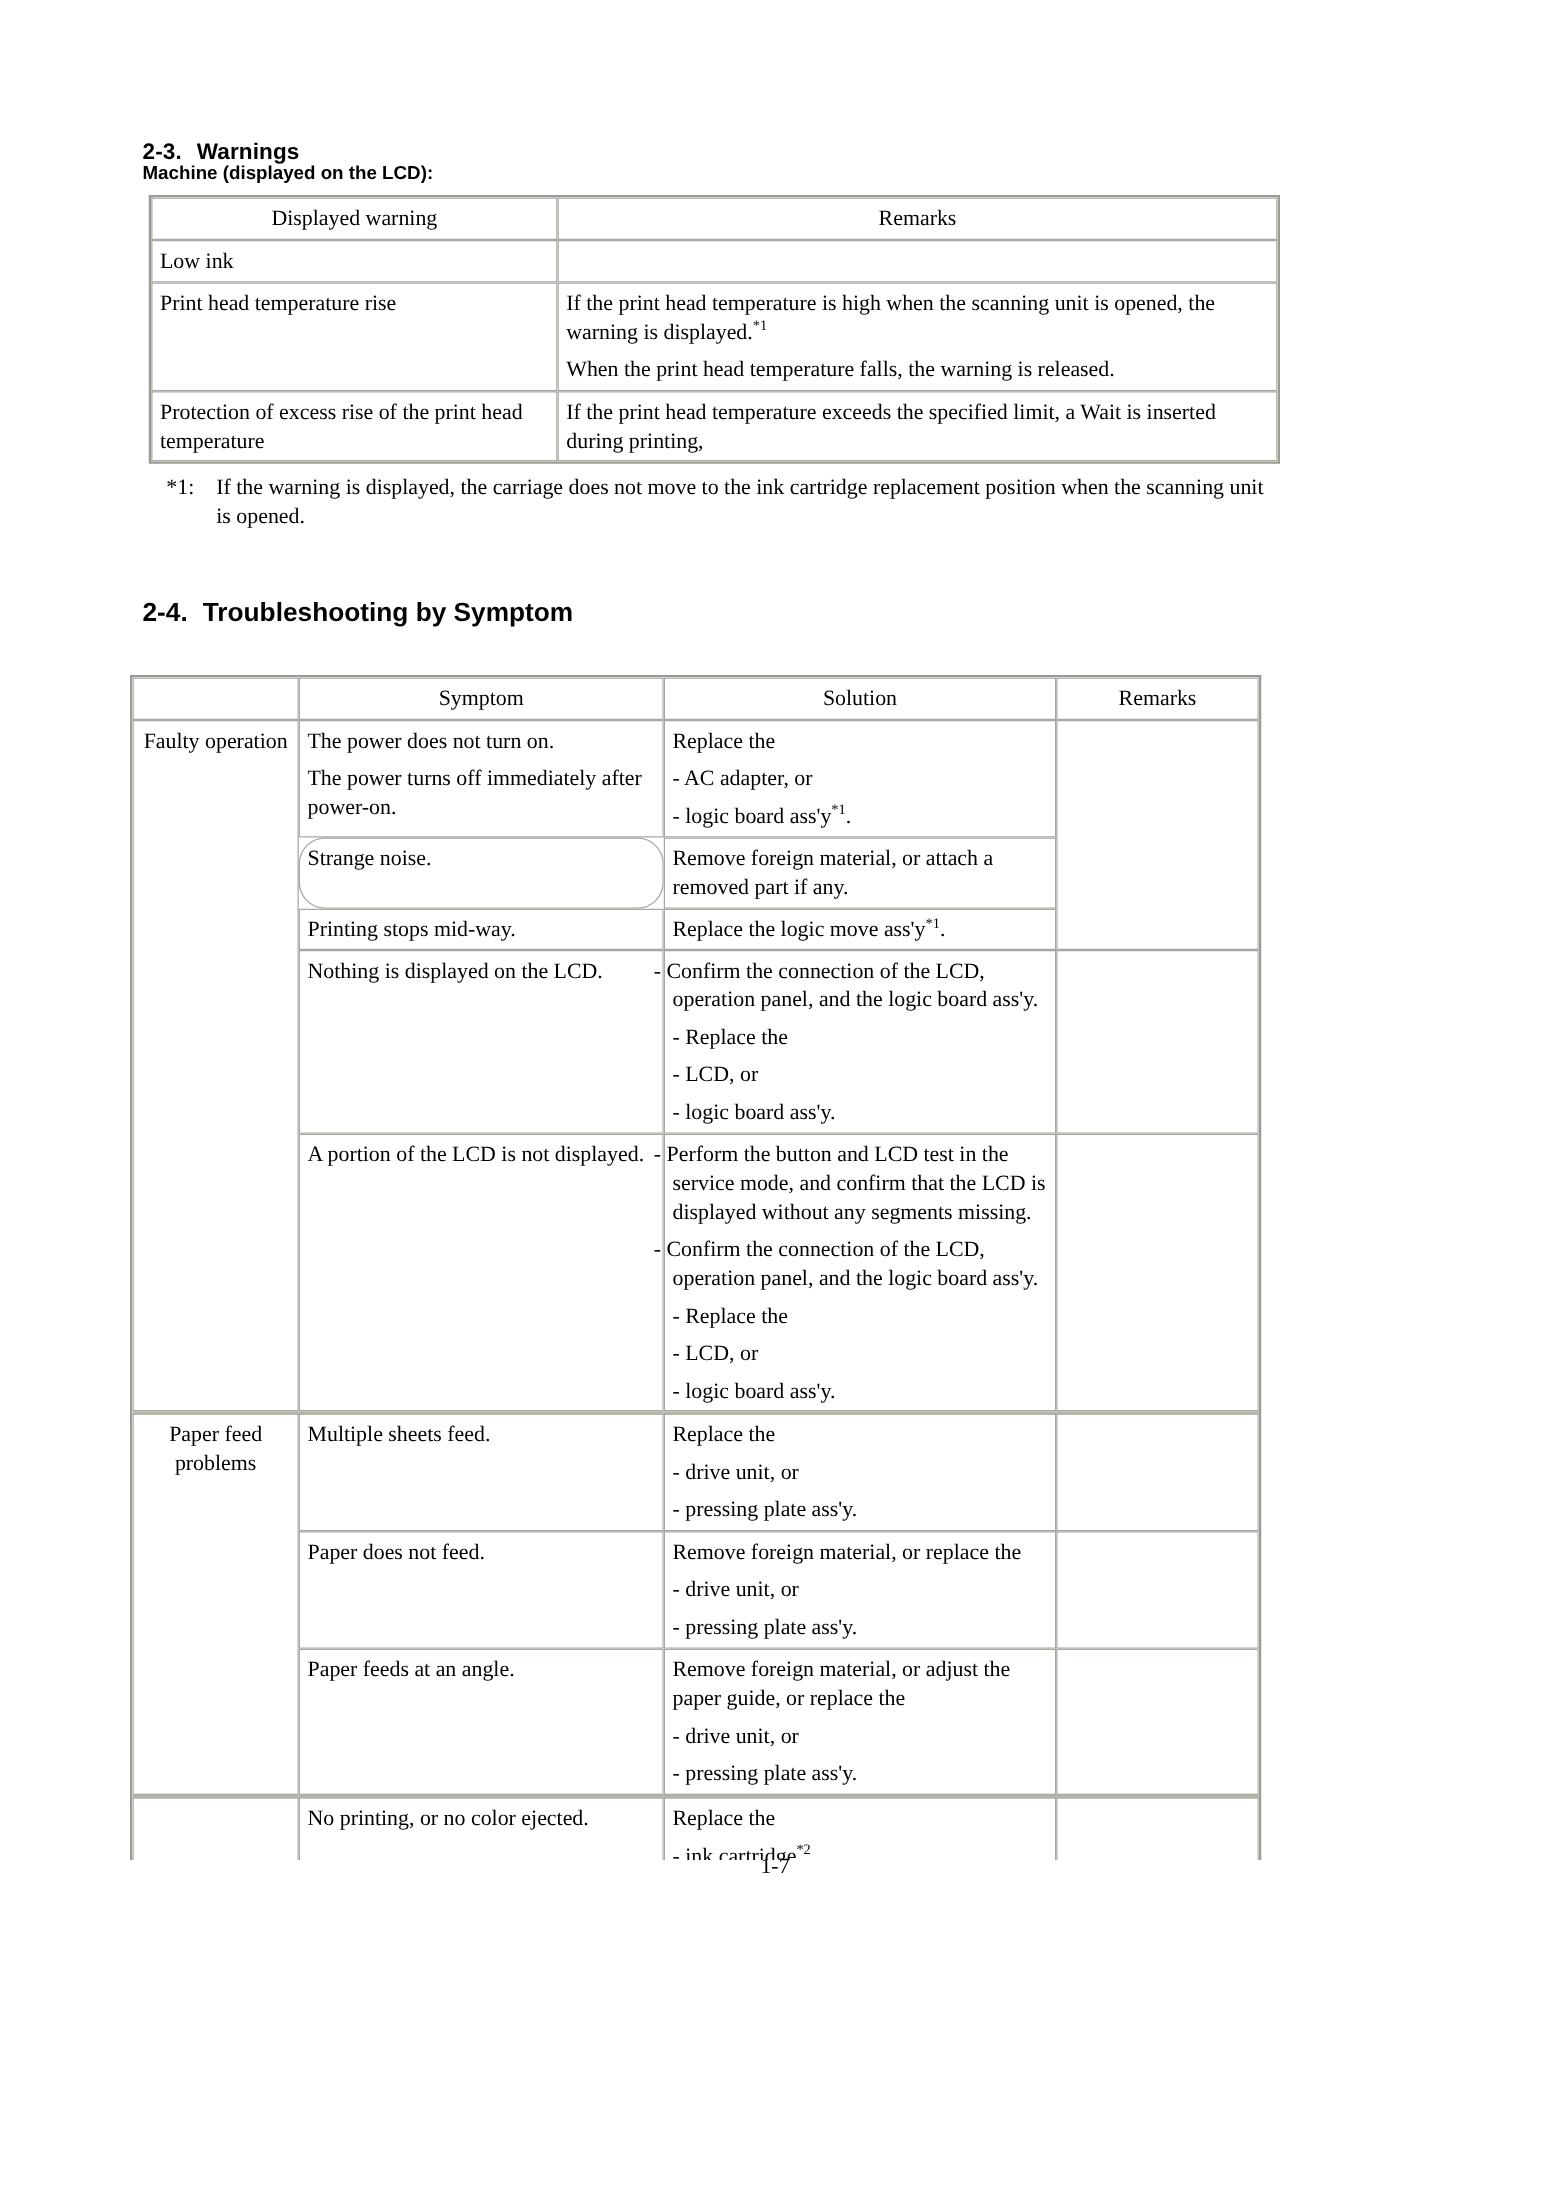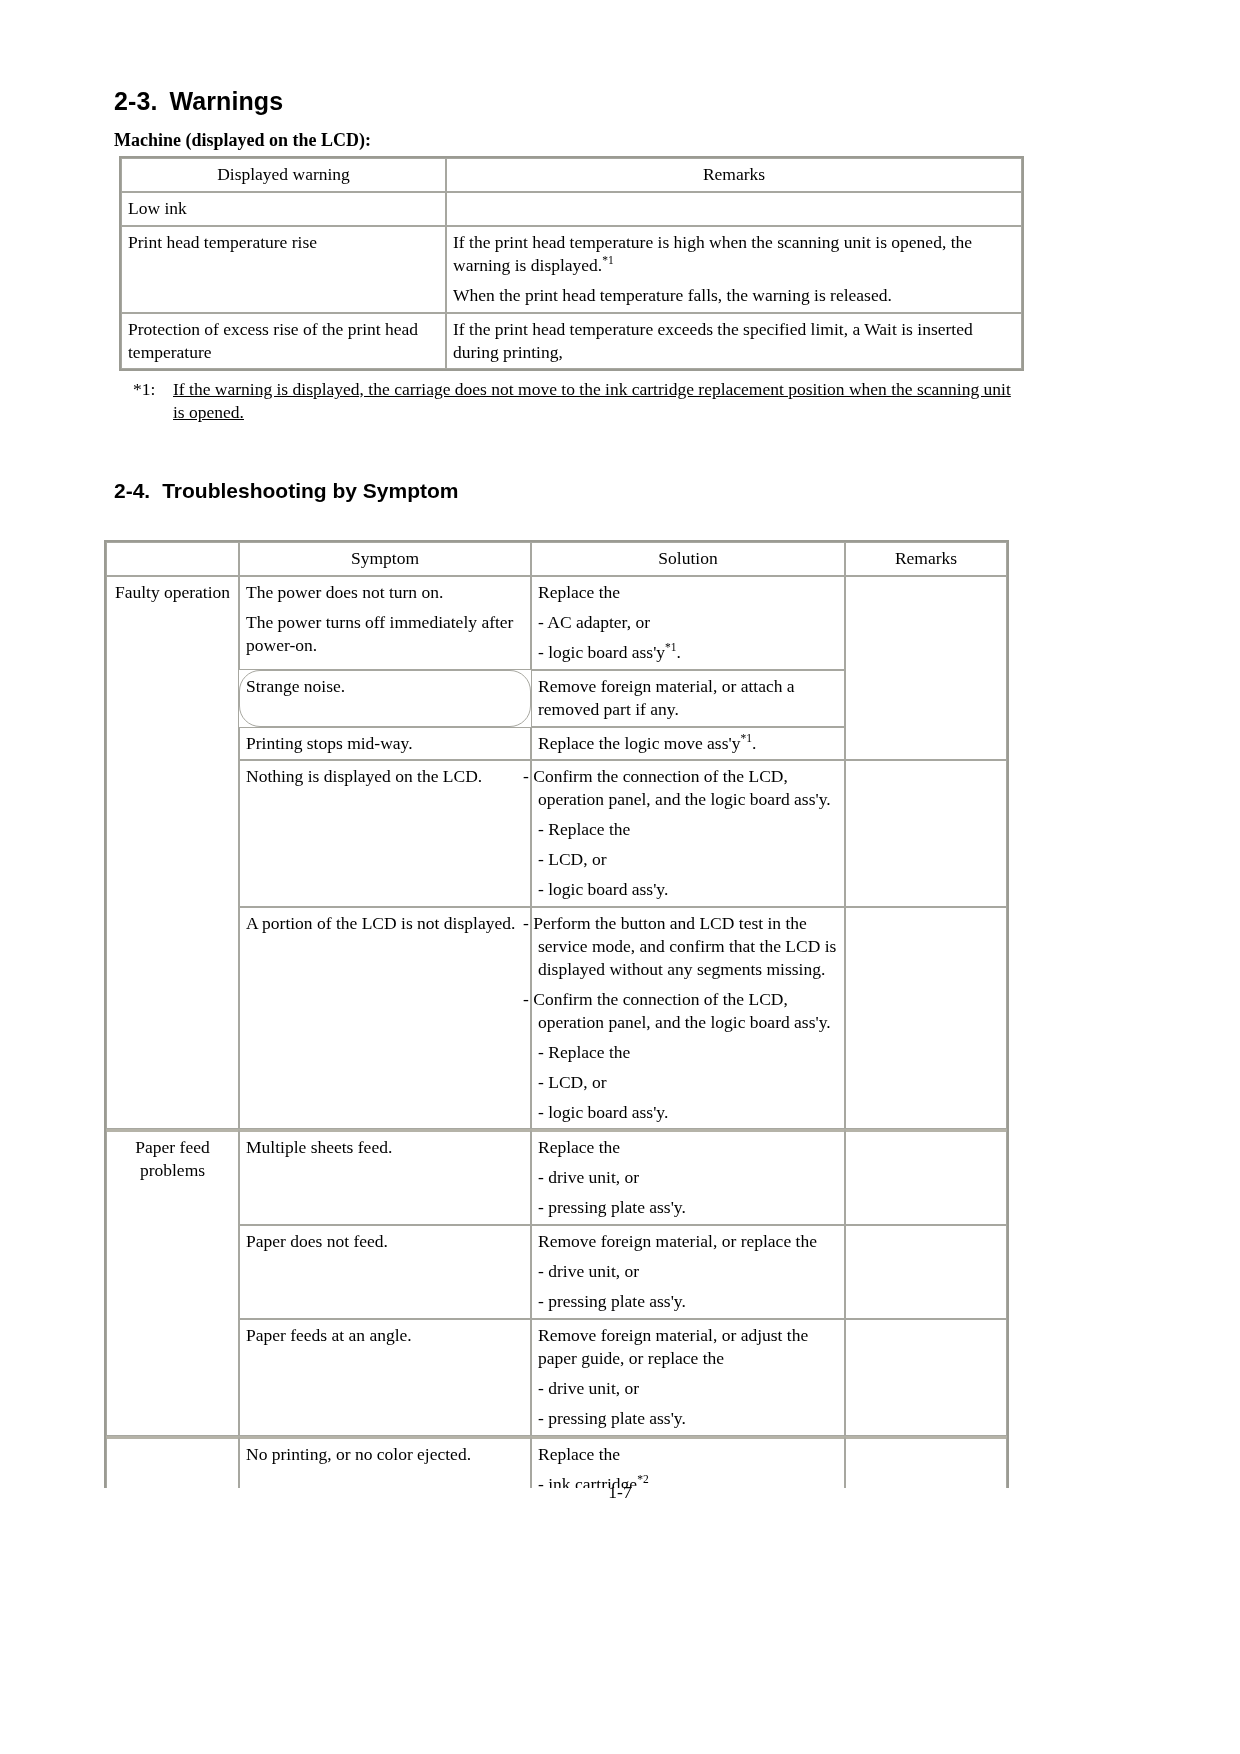--- a/index.html
+++ b/index.html
@@ -26,30 +26,30 @@
   
   .h-sec {
     position: absolute;
     font-family: "Liberation Sans", "DejaVu Sans", sans-serif;
     font-weight: bold;
     color: #000;
     white-space: nowrap;
   }
   #sec23 {
     left: 114px;
-    top: 87px;
-    font-size: 25px;
+    top: 111px;
+    font-size: 18px;
     letter-spacing: 0.1px;
   }
   #sec23 .num { margin-right: 12px; }
   #sub23 {
     left: 114px;
     top: 130px;
-    font-size: 18px;
-    font-family: Liberation Serif, serif;
+    font-size: 15px;
+    font-family: Liberation Sans, sans-serif;
     font-weight: bold;
   }
   #sec24 {
     left: 114px;
     top: 479px;
     font-size: 21px;
   }
   #sec24 .num { margin-right: 12px; }
 
   
@@ -116,21 +116,21 @@
     line-height: 1.33;
   }
   #footnote .fn-row {
     display: flex;
     align-items: flex-start;
   }
   #footnote .fn-mark {
     width: 40px;
     flex: none;
   }
-  #footnote .fn-body { flex: 1; text-decoration: underline; }
+  #footnote .fn-body { flex: 1; }
 
   
   #tbl-trouble {
     left: 104px;
     top: 540px;
     width: 905px;
     border-bottom: none;
     height: 948px;
     overflow: hidden;
   }

